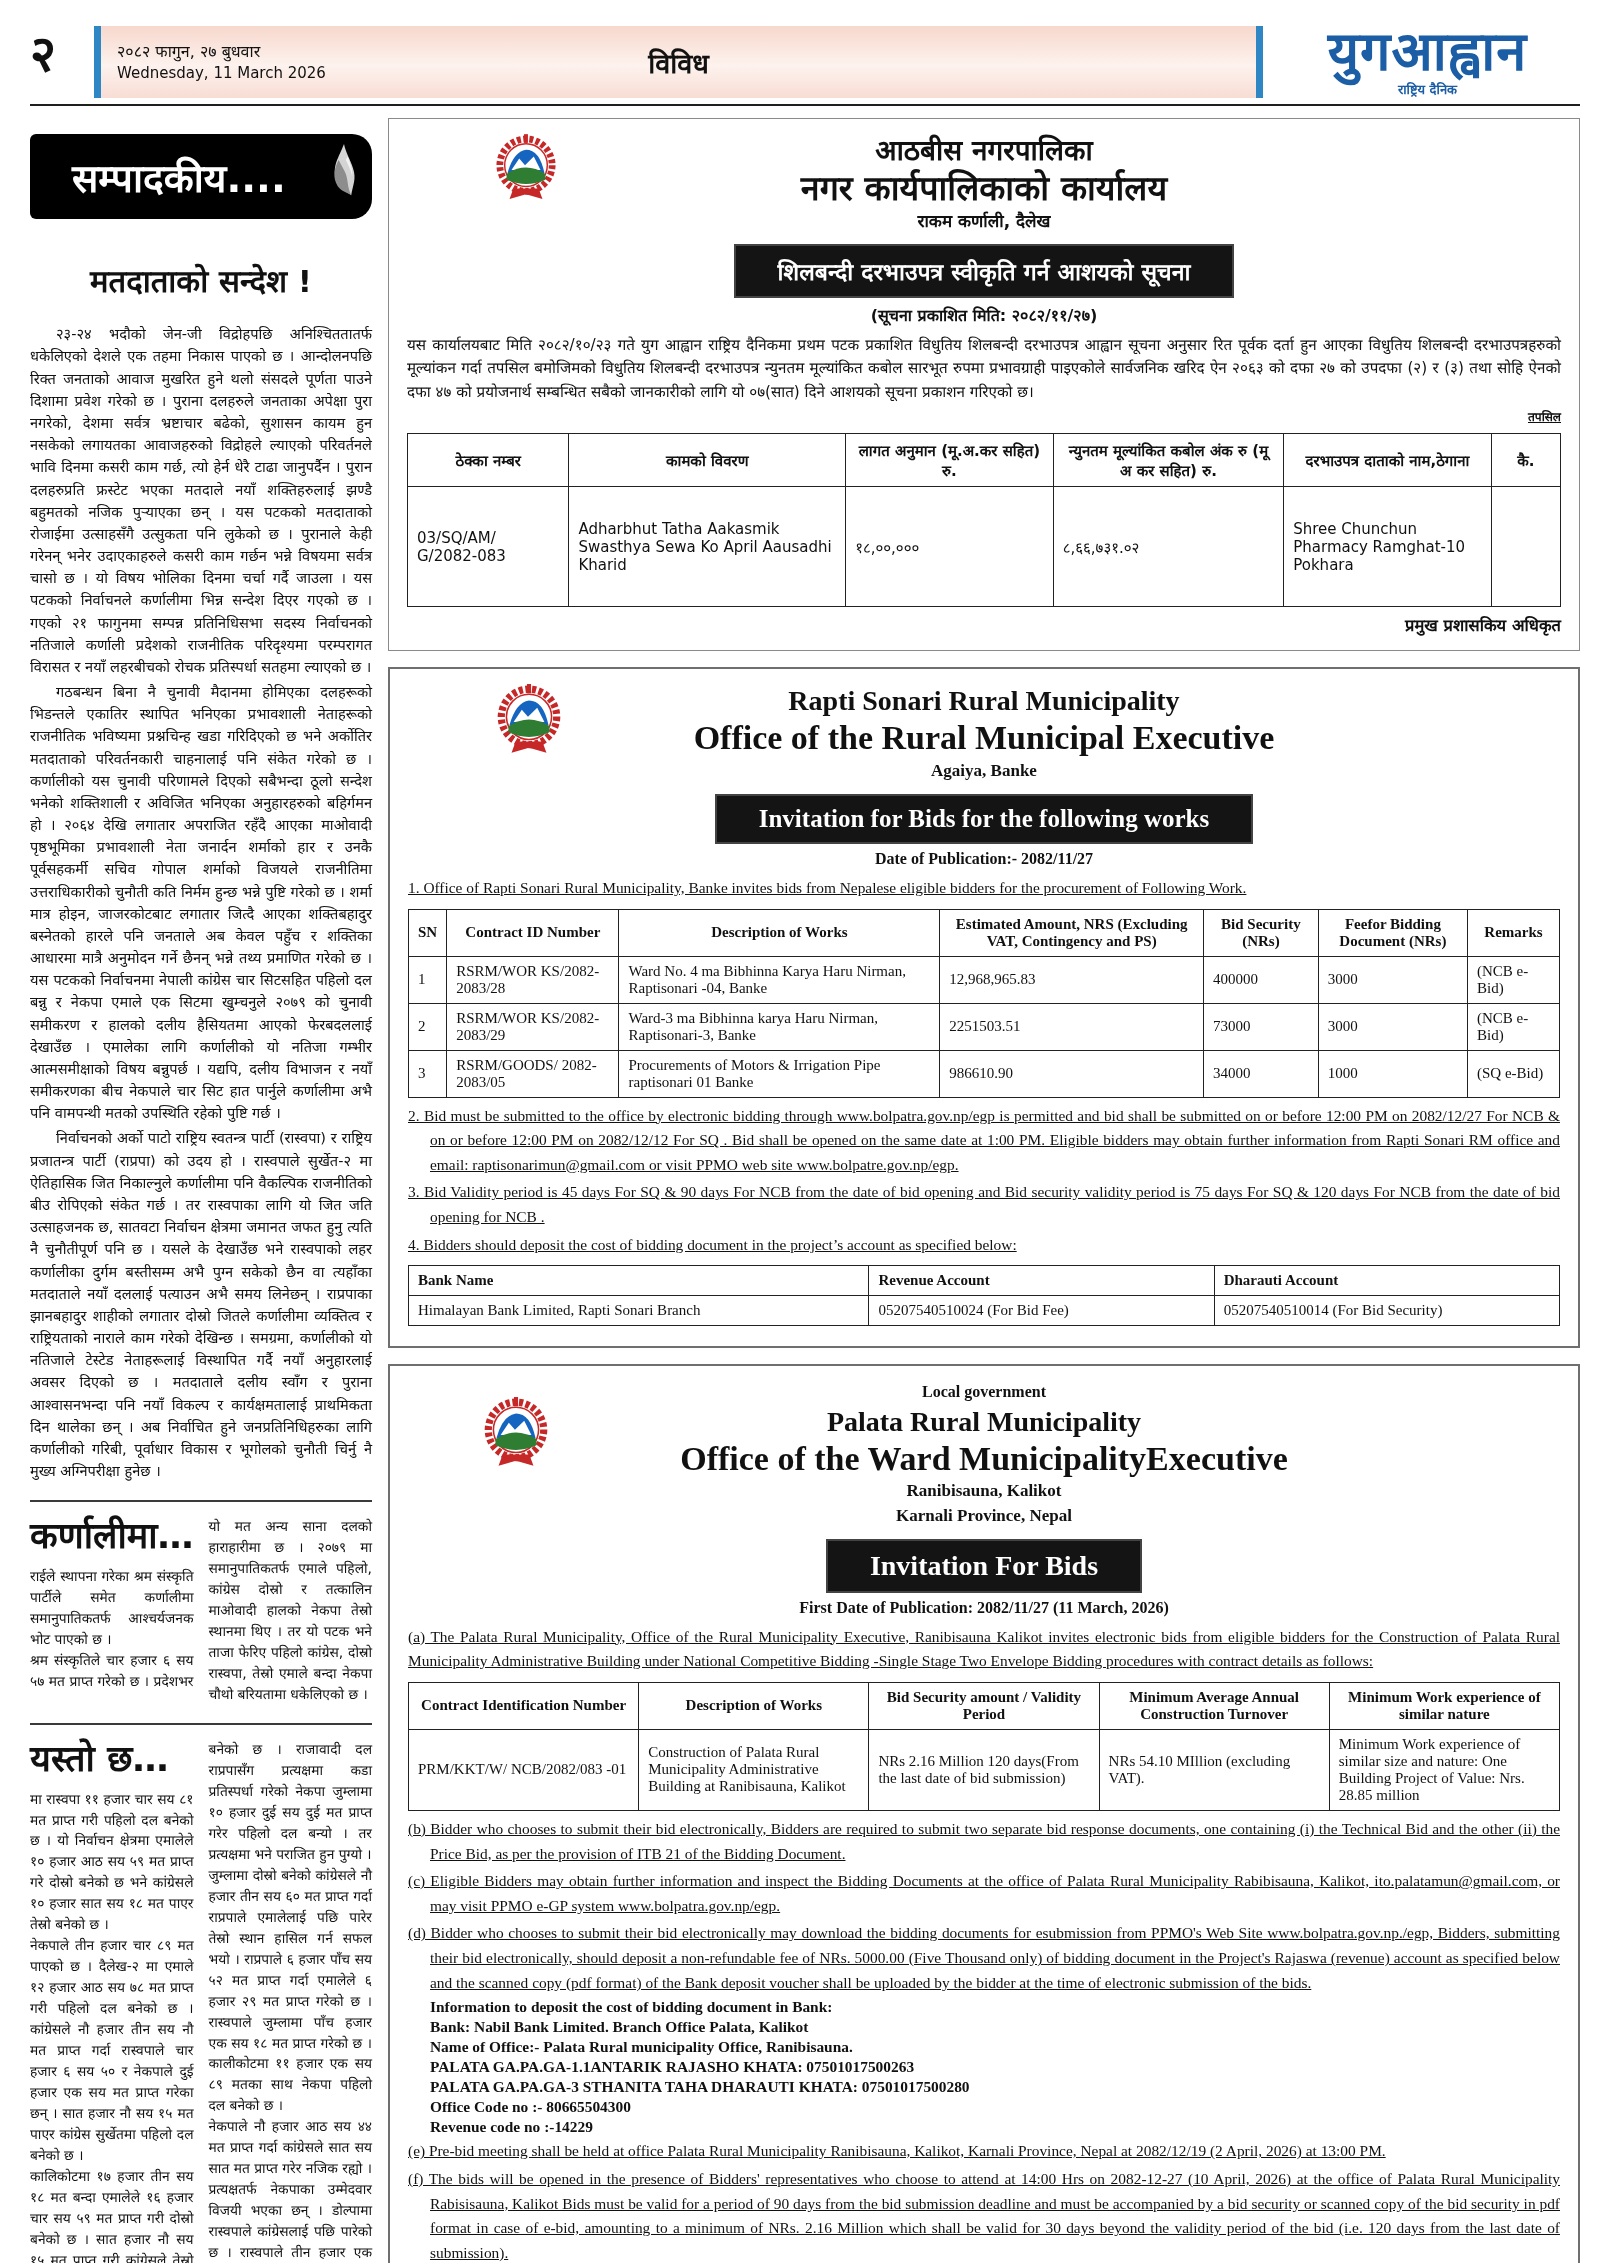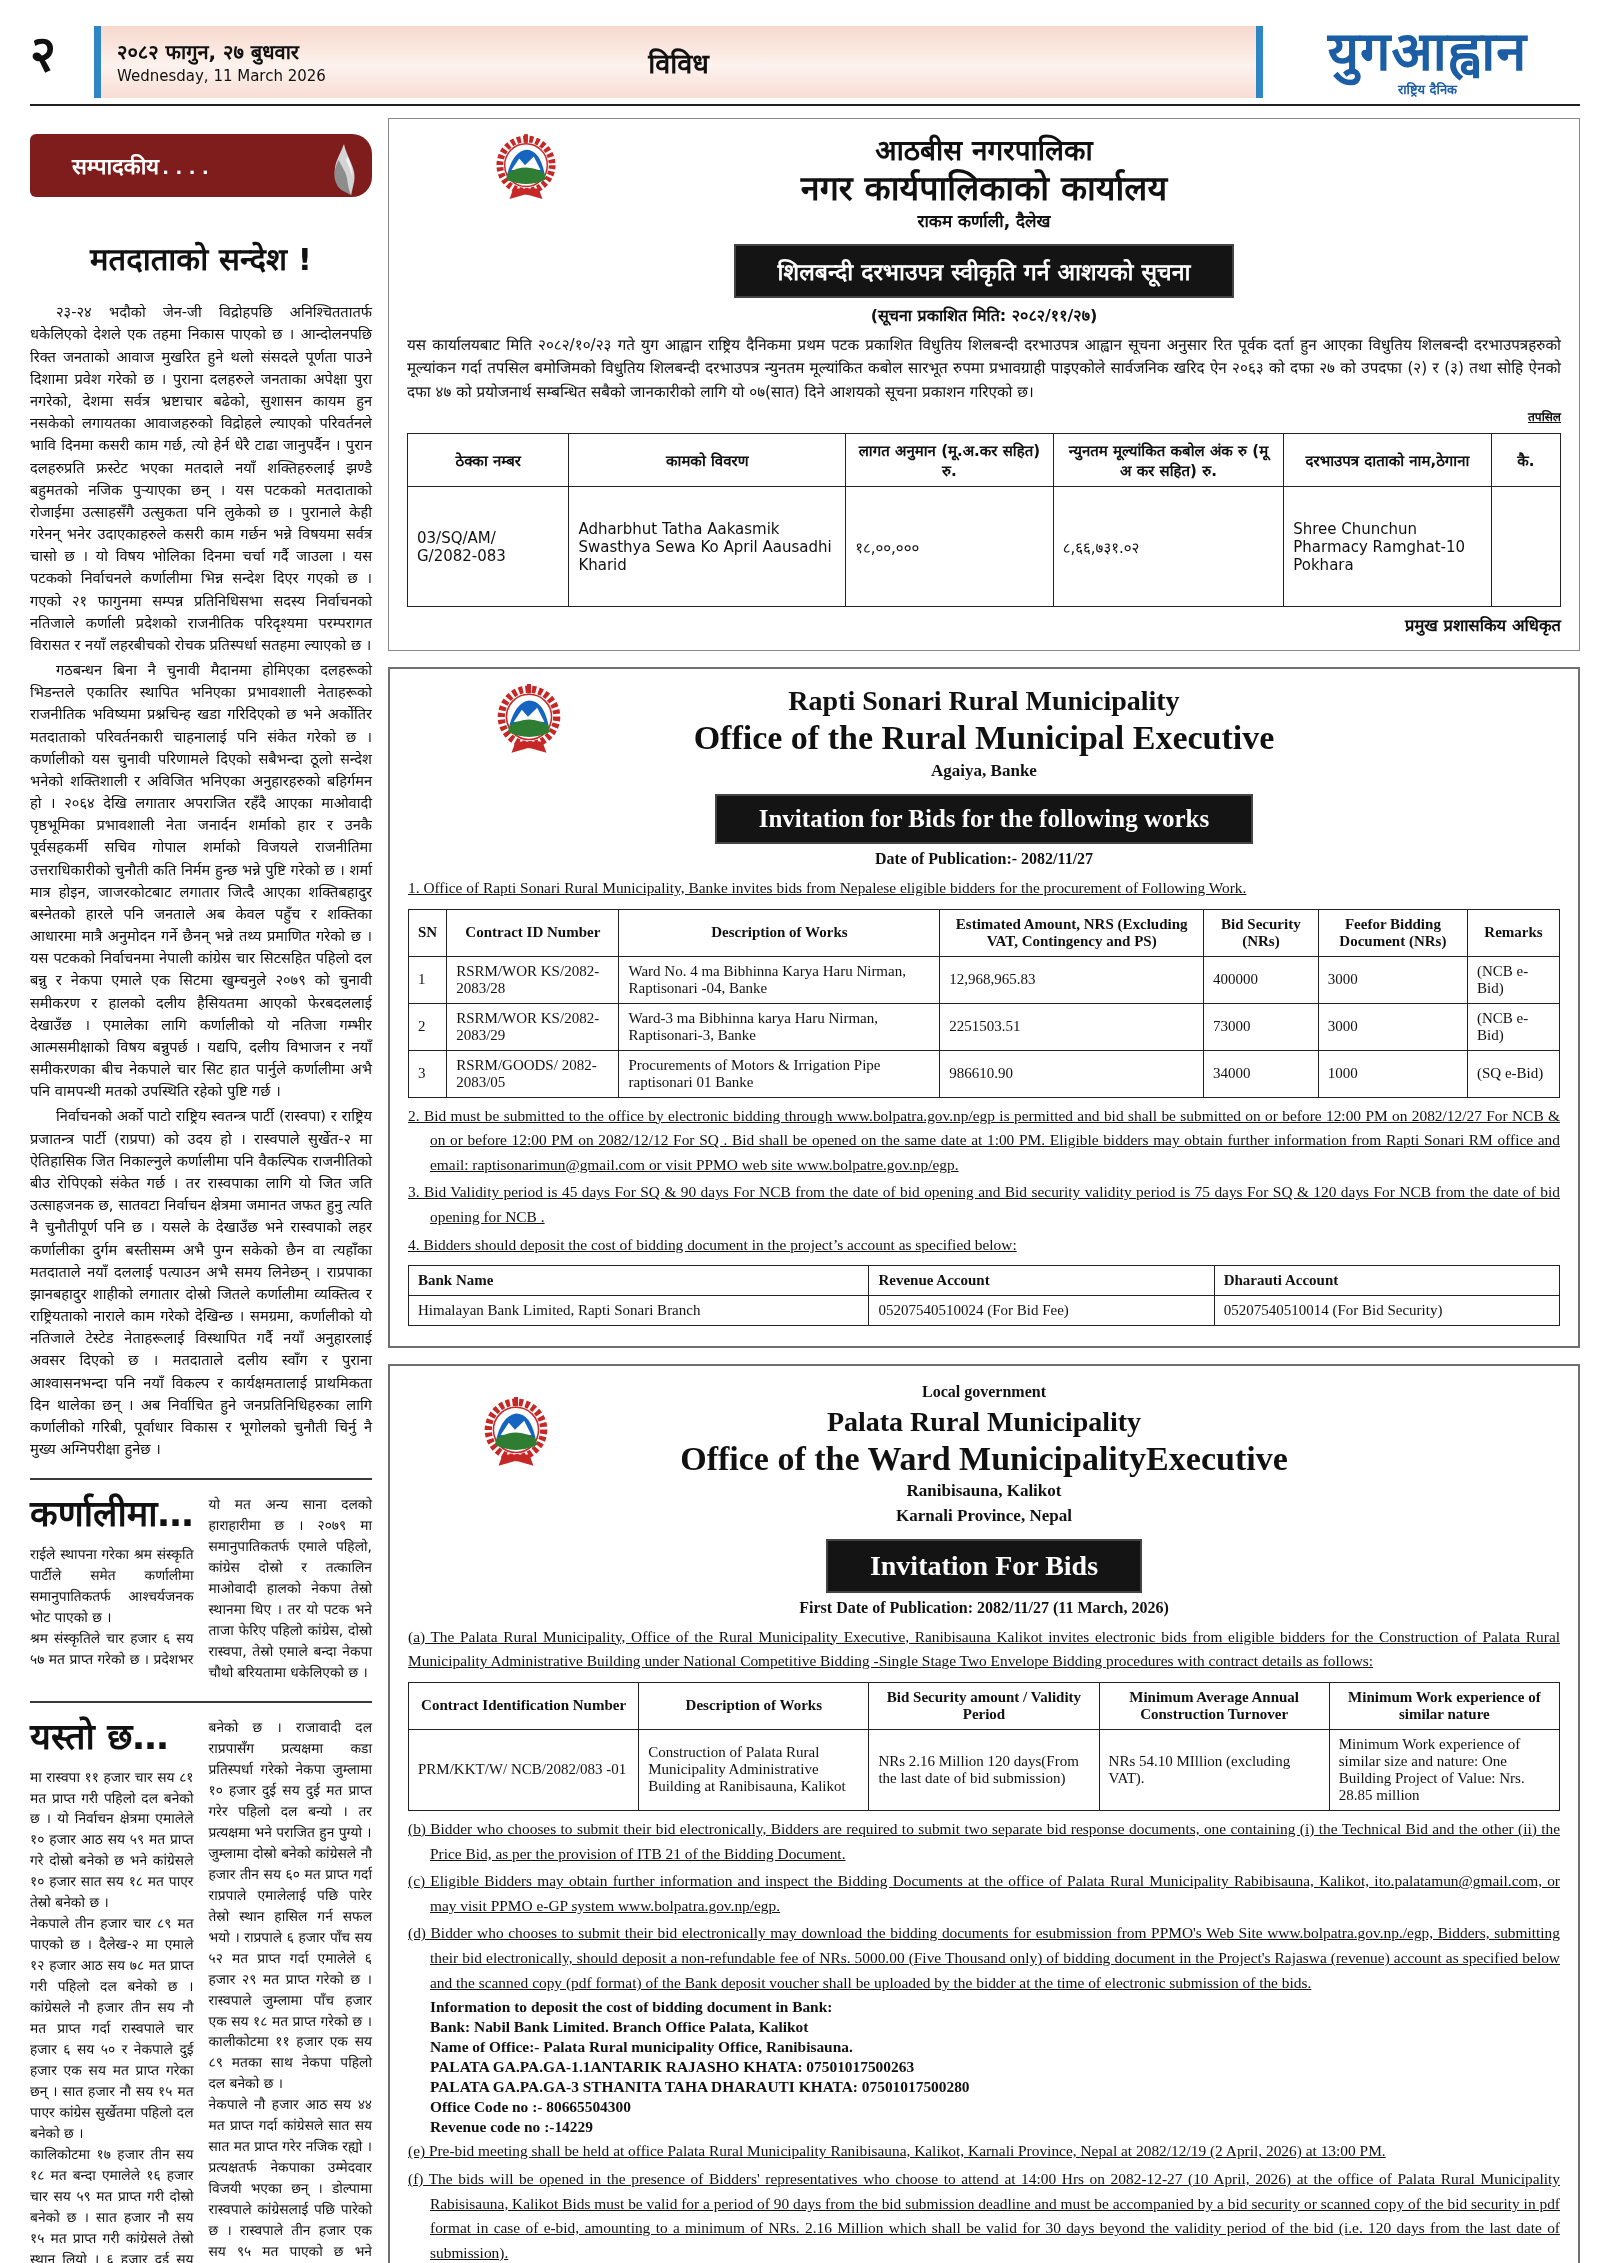--- a/index.html
+++ b/index.html
@@ -8,38 +8,38 @@
   .page { width:1600px; min-height:2263px; margin:0 auto; position:relative;
           padding:26px 20px 10px 30px; }
 
   
   .hdr { display:flex; align-items:stretch; gap:12px; border-bottom:2px solid #1f1f1f; padding-bottom:6px; }
   .pagenum { width:52px; font-family:"DejaVu Serif", serif; font-weight:bold; font-size:50px; line-height:1.1; }
   .band { flex:1; position:relative; display:flex; align-items:center;
           background:linear-gradient(180deg,#f7d8cd 0%, #fdf2ee 55%, #f8ddd4 100%);
           border-left:7px solid #2f86c4; border-right:7px solid #2f86c4; padding:6px 16px; }
   .band-date { font-size:15px; line-height:1.35; }
-  .band-date .np { font-weight:bold; font-size:20px; }
+  .band-date .np { font-weight:normal; font-size:16px; }
   .band-section { position:absolute; left:50%; transform:translateX(-50%);
                   font-size:27px; font-weight:bold; }
   .masthead { width:305px; text-align:center; align-self:center; }
   .masthead .logo { color:#1b5ea6; font-weight:bold; font-size:54px; line-height:0.95;
                     letter-spacing:1px; }
   .masthead .logo-sub { display:inline-block; margin-top:3px; color:#1b5ea6;
                         font-weight:bold; font-size:13px; }
 
   
   .main { display:flex; gap:16px; margin-top:12px; }
   .leftcol { width:342px; flex:none; }
   .rightcol { flex:1; display:flex; flex-direction:column; gap:16px; }
 
   
-  .ed-head { background:#7f1d1d; color:#fff; font-size:22px; font-weight:bold;
+  .ed-head { background:#000000; color:#fff; font-size:39px; font-weight:bold;
              padding:16px 58px 16px 42px; border-radius:6px 20px 20px 6px;
-             position:relative; margin-top:16px;font-family:Liberation Mono, monospace; }
+             position:relative; margin-top:16px; }
   .ed-flame { position:absolute; right:10px; top:8px; }
   .ed-title { text-align:center; font-size:31px; font-weight:bold; margin:40px 0 22px; }
   .ed-body p { font-size:14.6px; line-height:1.52; text-align:justify;
                text-indent:26px; margin:0 0 3px; }
 
   .sec-rule { border:none; border-top:2px solid #3a3a3a; margin:18px 0 0; }
   .sec-title { font-size:36px; font-weight:bold; margin:0 0 10px; line-height:1.1; }
   .two-col { column-count:2; column-gap:15px; font-size:13.8px; line-height:1.52;
              text-align:justify; white-space:pre-line; margin-top:14px; }
 

